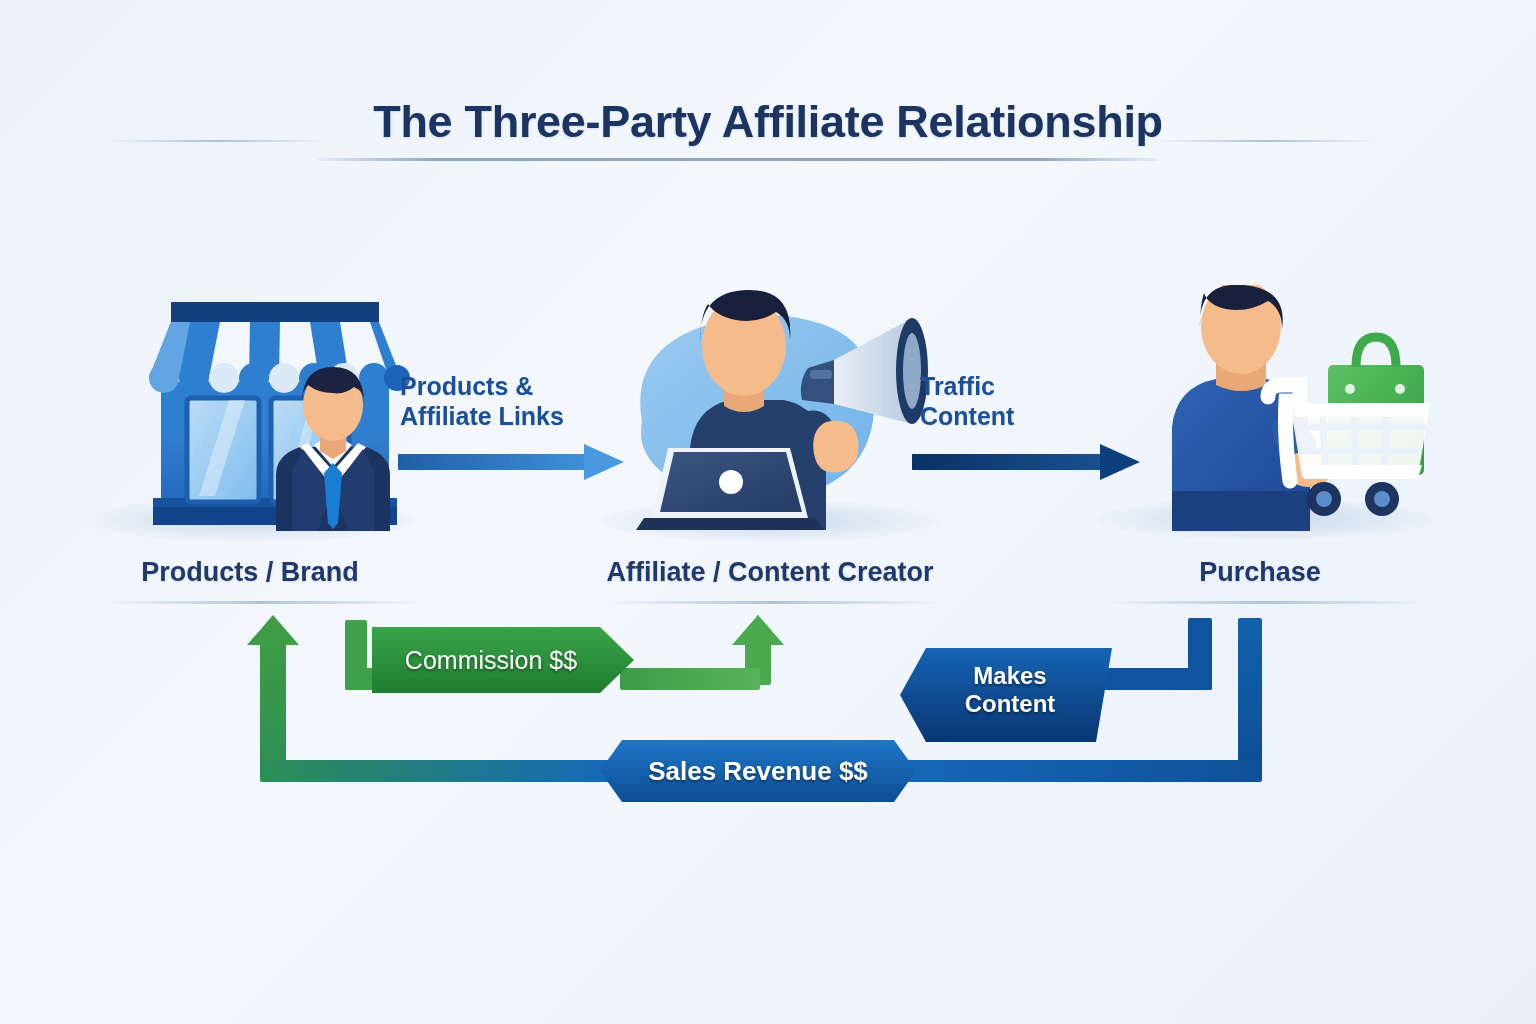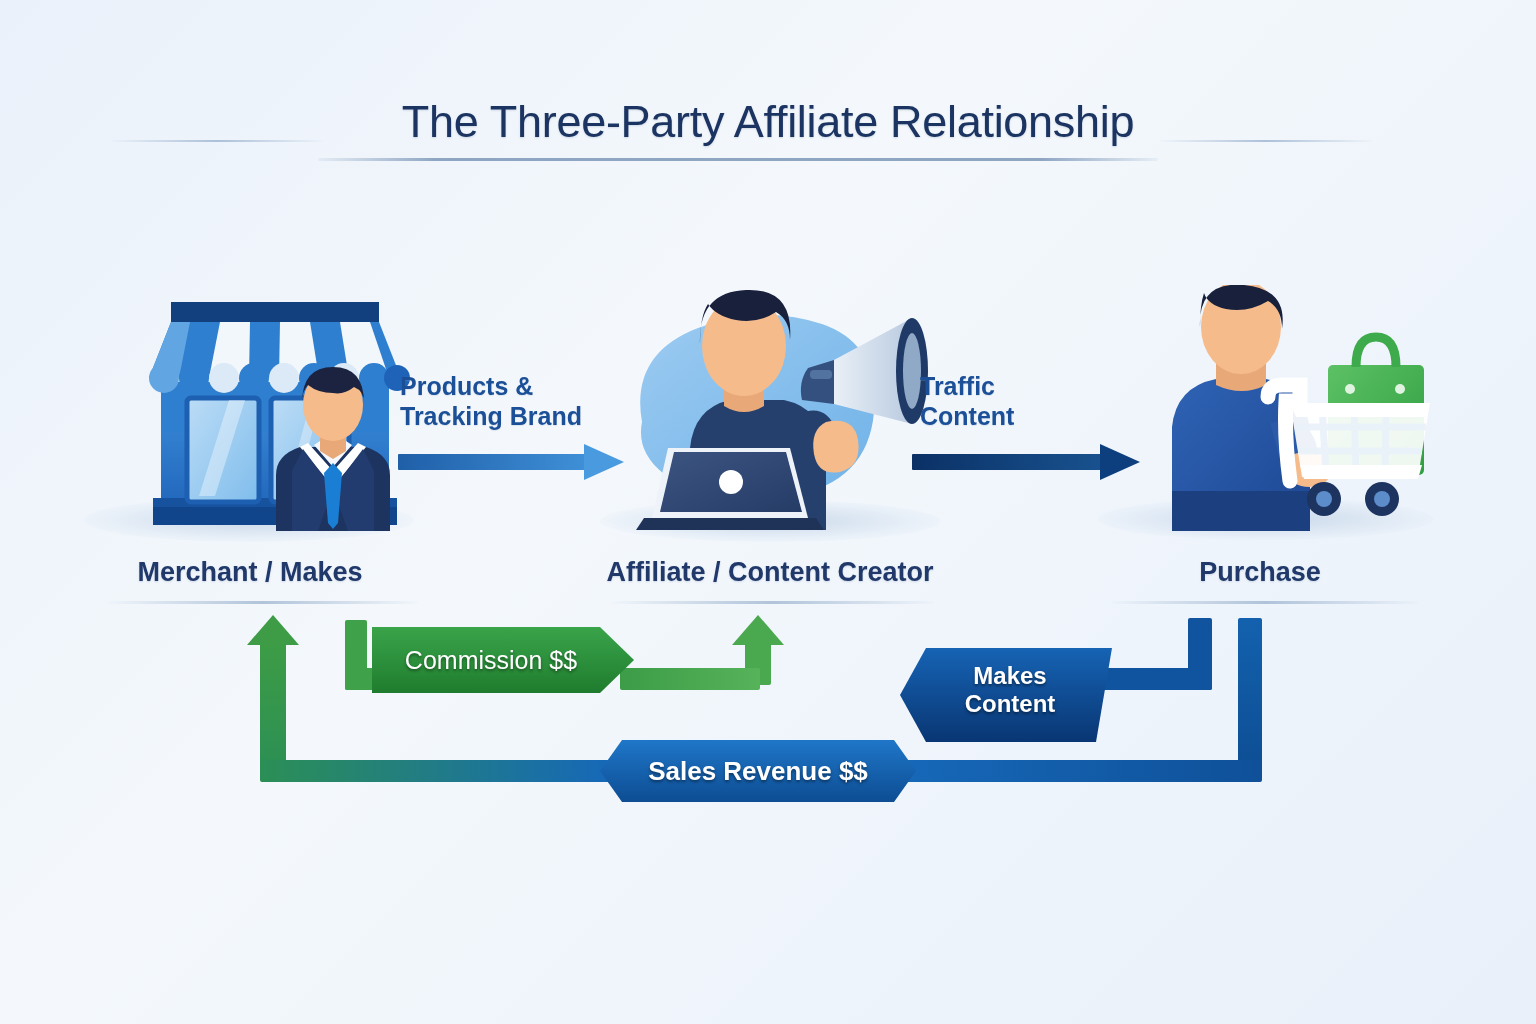--- a/index.html
+++ b/index.html
@@ -7,21 +7,21 @@
     width:1536px;height:1024px;
     font-family:"Liberation Sans", sans-serif;
     background:linear-gradient(135deg,#eaf1fa 0%,#f4f8fc 40%,#eef4fb 70%,#e9f0f9 100%);
     overflow:hidden;
   }
   #stage{position:relative;width:1536px;height:1024px;}
 
   
   .title{
     position:absolute;left:0;top:96px;width:1536px;text-align:center;
-    font-size:45px;font-weight:normal;letter-spacing:-0.3px;
+    font-size:45px;font-weight:bold;letter-spacing:-0.3px;
     color:#1b3461;
     text-shadow:0 1px 2px rgba(120,140,170,.28);
   }
   .title-underline{
     position:absolute;left:318px;top:158px;width:840px;height:3px;
     background:linear-gradient(90deg,rgba(150,175,205,.12),rgba(125,152,185,.85) 14%,rgba(125,152,185,.85) 86%,rgba(150,175,205,.12));
     border-radius:2px;
   }
   .deco-line{
     position:absolute;height:2px;
@@ -152,21 +152,21 @@
 
       <path d="M75 100 L84 110 L80 160 L75 166 L70 160 L66 110 Z" fill="#1a7fd4"></path>
 
       <path d="M62 62 L88 62 L88 88 L75 96 L62 88 Z" fill="#e8a878"></path>
 
       <ellipse cx="75" cy="42" rx="30" ry="36" fill="#f5bb8b"></ellipse>
 
       <path d="M44 40 Q44 4 75 4 Q106 4 106 40 Q106 28 96 24 Q86 32 75 30 Q60 30 50 22 Q44 28 44 40 Z" fill="#1c2340"></path>
     </svg>
 
-    <div class="node-label" style="left:50px;top:557px;width:400px;">Merchant / Makes</div>
+    <div class="node-label" style="left:50px;top:557px;width:400px;">Products / Brand</div>
     <div class="divider" style="left:108px;top:601px;width:310px;"></div>
   </div>
 
   <div class="node">
     <div class="ground" style="left:600px;top:500px;width:340px;height:42px;"></div>
 
     <svg class="ill" style="left:612px;top:282px;" width="330" height="250" viewBox="0 0 330 250">
       <defs>
         <linearGradient id="blobG" x1="0" y1="0" x2="1" y2="1">
           <stop offset="0" stop-color="#9ccbf1"></stop>
@@ -265,21 +265,21 @@
       <circle cx="232" cy="214" r="8" fill="#5c8cc9"></circle>
     </svg>
 
     <div class="node-label" style="left:1060px;top:557px;width:400px;">Purchase</div>
     <div class="divider" style="left:1112px;top:601px;width:306px;"></div>
   </div>
 
   <div style="position:absolute;left:400px;top:372px;width:220px;">
     <div class="arrow-label">
       <span>Products &amp;</span><br>
-      <span>Tracking Brand</span>
+      <span>Affiliate Links</span>
     </div>
   </div>
   <div class="harrow" style="left:398px;top:452px;width:226px;">
     <div class="shaft" style="width:190px;background:linear-gradient(90deg,#1f5fa8,#3f90d8);"></div>
     <div class="head" style="left:186px;border-left:40px solid #4a9ae0;"></div>
   </div>
 
   <div style="position:absolute;left:920px;top:372px;width:210px;">
     <div class="arrow-label">
       <span>Traffic</span><br>

